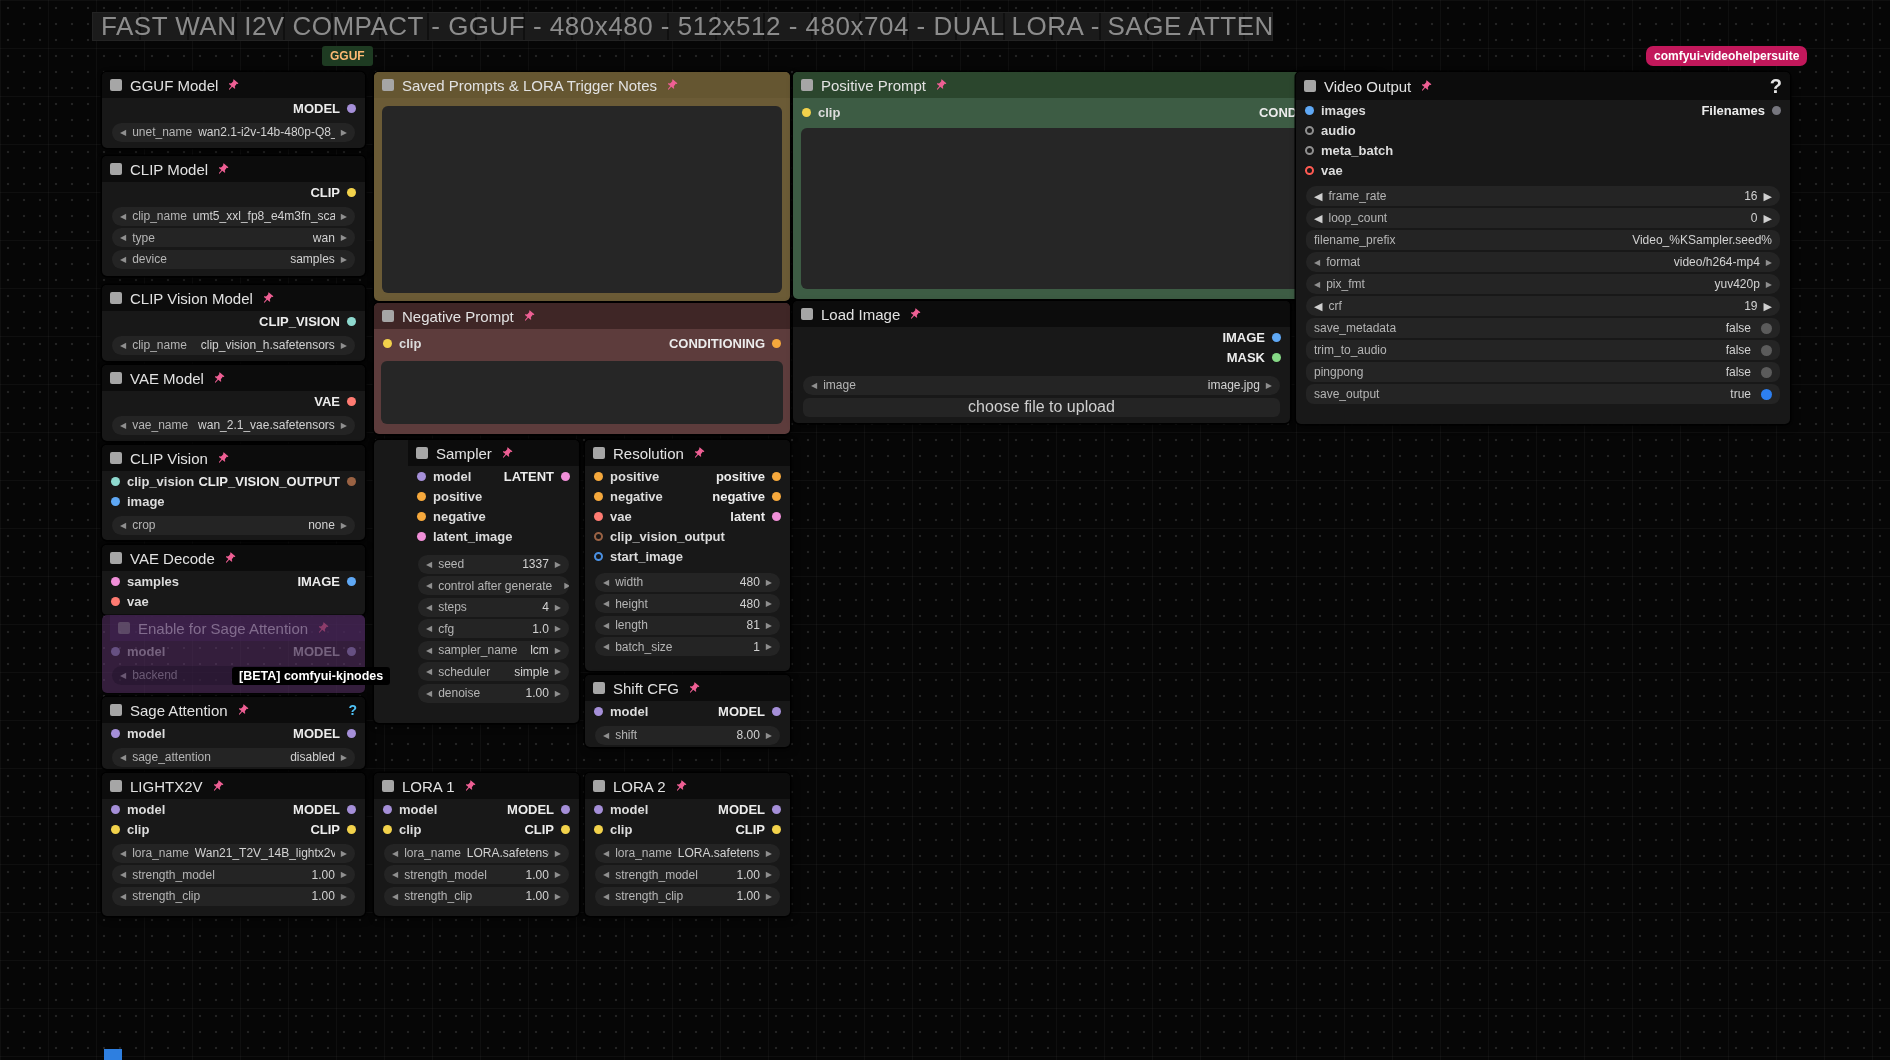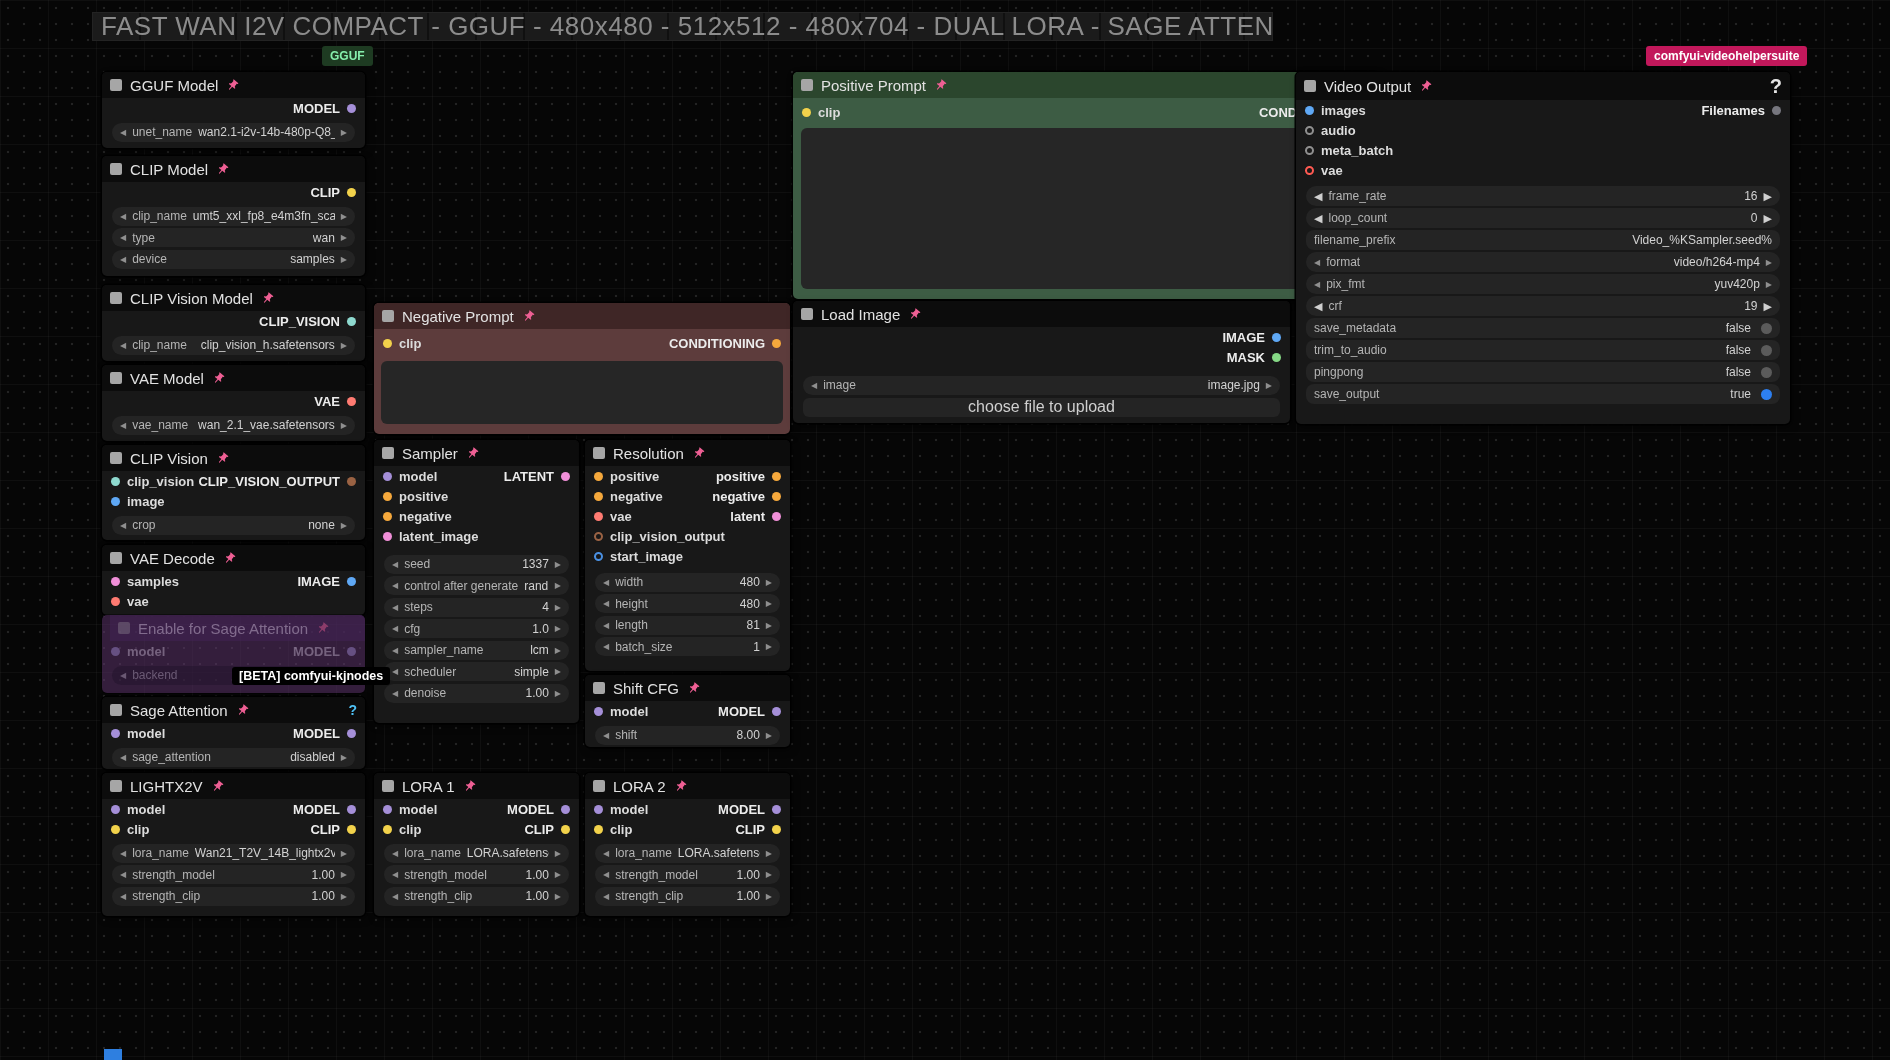--- a/index.html
+++ b/index.html
@@ -15,22 +15,22 @@
   }
   .title-band {
     position:absolute; left:92px; top:12px; width:1181px; height:29px;
     background:#1b1b1b;
     background-image:repeating-linear-gradient(90deg, transparent 0 46px, #101010 46px 48px);
     border:1px solid #232323;
     display:flex; align-items:center; overflow:hidden;
   }
   .workflow-title { font-size:26px; color:#8c8c8c; letter-spacing:.5px; white-space:nowrap; padding-left:8px; }
   .badge { position:absolute; height:20px; display:flex; align-items:center; padding:0 8px; border-radius:3px; font-size:12px; font-weight:700; white-space:nowrap; }
-  .badge-gguf { left:322px; top:46px; background:#1e3b22; color:#86efac; }
-  .badge-vhs  { left:1646px; top:46px; background:#c2185b; color:#ffffff; }
+  .badge-gguf { left:322px; top:46px; background:#1e3b22; color:#fdba74; }
+  .badge-vhs  { left:1646px; top:46px; background:#c2185b; color:#ffffff;border-radius:7px; }
 
   .node { position:absolute; background:#181818; border-radius:5px;
           box-shadow:0 0 0 1.5px rgba(0,0,0,.95), 2px 3px 7px rgba(0,0,0,.55);
           display:flex; flex-direction:column; overflow:hidden; }
   .node-header { flex:0 0 26px; display:flex; align-items:center; gap:8px; padding:0 8px;
           background:#0c0c0c; color:#e2e2e2; font-size:15px; white-space:nowrap; }
   .collapse-box { width:12px; height:12px; border-radius:2px; background:#a6a6a6; flex:0 0 auto; }
   .pin { flex:0 0 auto; }
   .help-q { margin-left:auto; font-weight:700; }
   .help-cyan { color:#4fc3f7; font-size:14px; }
@@ -359,20 +359,30 @@
       </div>
       <div class="widget">
         <span class="arrow">◀</span>
         <span class="w-label">strength_clip</span>
         <span class="w-value">1.00</span>
         <span class="arrow">▶</span>
       </div>
     </div>
   </div>
 
+  <div class="node node-notes" style="left:374px;top:72px;width:416px;height:229px;">
+    <div class="node-header">
+      <span class="collapse-box"></span>
+      <span>Saved Prompts &amp; LORA Trigger Notes</span>
+      <svg class="pin" width="13" height="13" viewBox="0 0 24 24">
+          <path fill="#ef5f94" transform="rotate(40 12 12)" d="M16 9V4h1a1 1 0 0 0 0-2H7a1 1 0 0 0 0 2h1v5c0 1.66-1.34 3-3 3v2h5.97v7l1 1 1-1v-7H19v-2c-1.66 0-3-1.34-3-3z"></path>
+        </svg>
+    </div>
+    <div class="textarea"></div>
+  </div>
 
   <div class="node node-neg" style="left:374px;top:303px;width:416px;height:131px;">
     <div class="node-header">
       <span class="collapse-box"></span>
       <span>Negative Prompt</span>
       <svg class="pin" width="13" height="13" viewBox="0 0 24 24">
           <path fill="#ef5f94" transform="rotate(40 12 12)" d="M16 9V4h1a1 1 0 0 0 0-2H7a1 1 0 0 0 0 2h1v5c0 1.66-1.34 3-3 3v2h5.97v7l1 1 1-1v-7H19v-2c-1.66 0-3-1.34-3-3z"></path>
         </svg>
     </div>
     <div class="slot-row prompt-row">
@@ -381,21 +391,21 @@
         <span class="slot-label">clip</span>
       </div>
       <div class="out">
         <span class="out-label">CONDITIONING</span>
         <span class="dot" style="background:#f5a83c"></span>
       </div>
     </div>
     <div class="textarea" style="margin:4px 7px 10px 7px;"></div>
   </div>
 
-  <div class="node" style="left:374px;top:440px;width:205px;height:283px;">
+  <div class="node" style="left:374px;top:440px;width:205px;height:283px;padding-left:34px;">
     <div class="node-header">
       <span class="collapse-box"></span>
       <span>Sampler</span>
       <svg class="pin" width="13" height="13" viewBox="0 0 24 24">
           <path fill="#ef5f94" transform="rotate(40 12 12)" d="M16 9V4h1a1 1 0 0 0 0-2H7a1 1 0 0 0 0 2h1v5c0 1.66-1.34 3-3 3v2h5.97v7l1 1 1-1v-7H19v-2c-1.66 0-3-1.34-3-3z"></path>
         </svg>
     </div>
     <div class="slot-row">
       <div class="in">
         <span class="dot" style="background:#a58fd8"></span>

